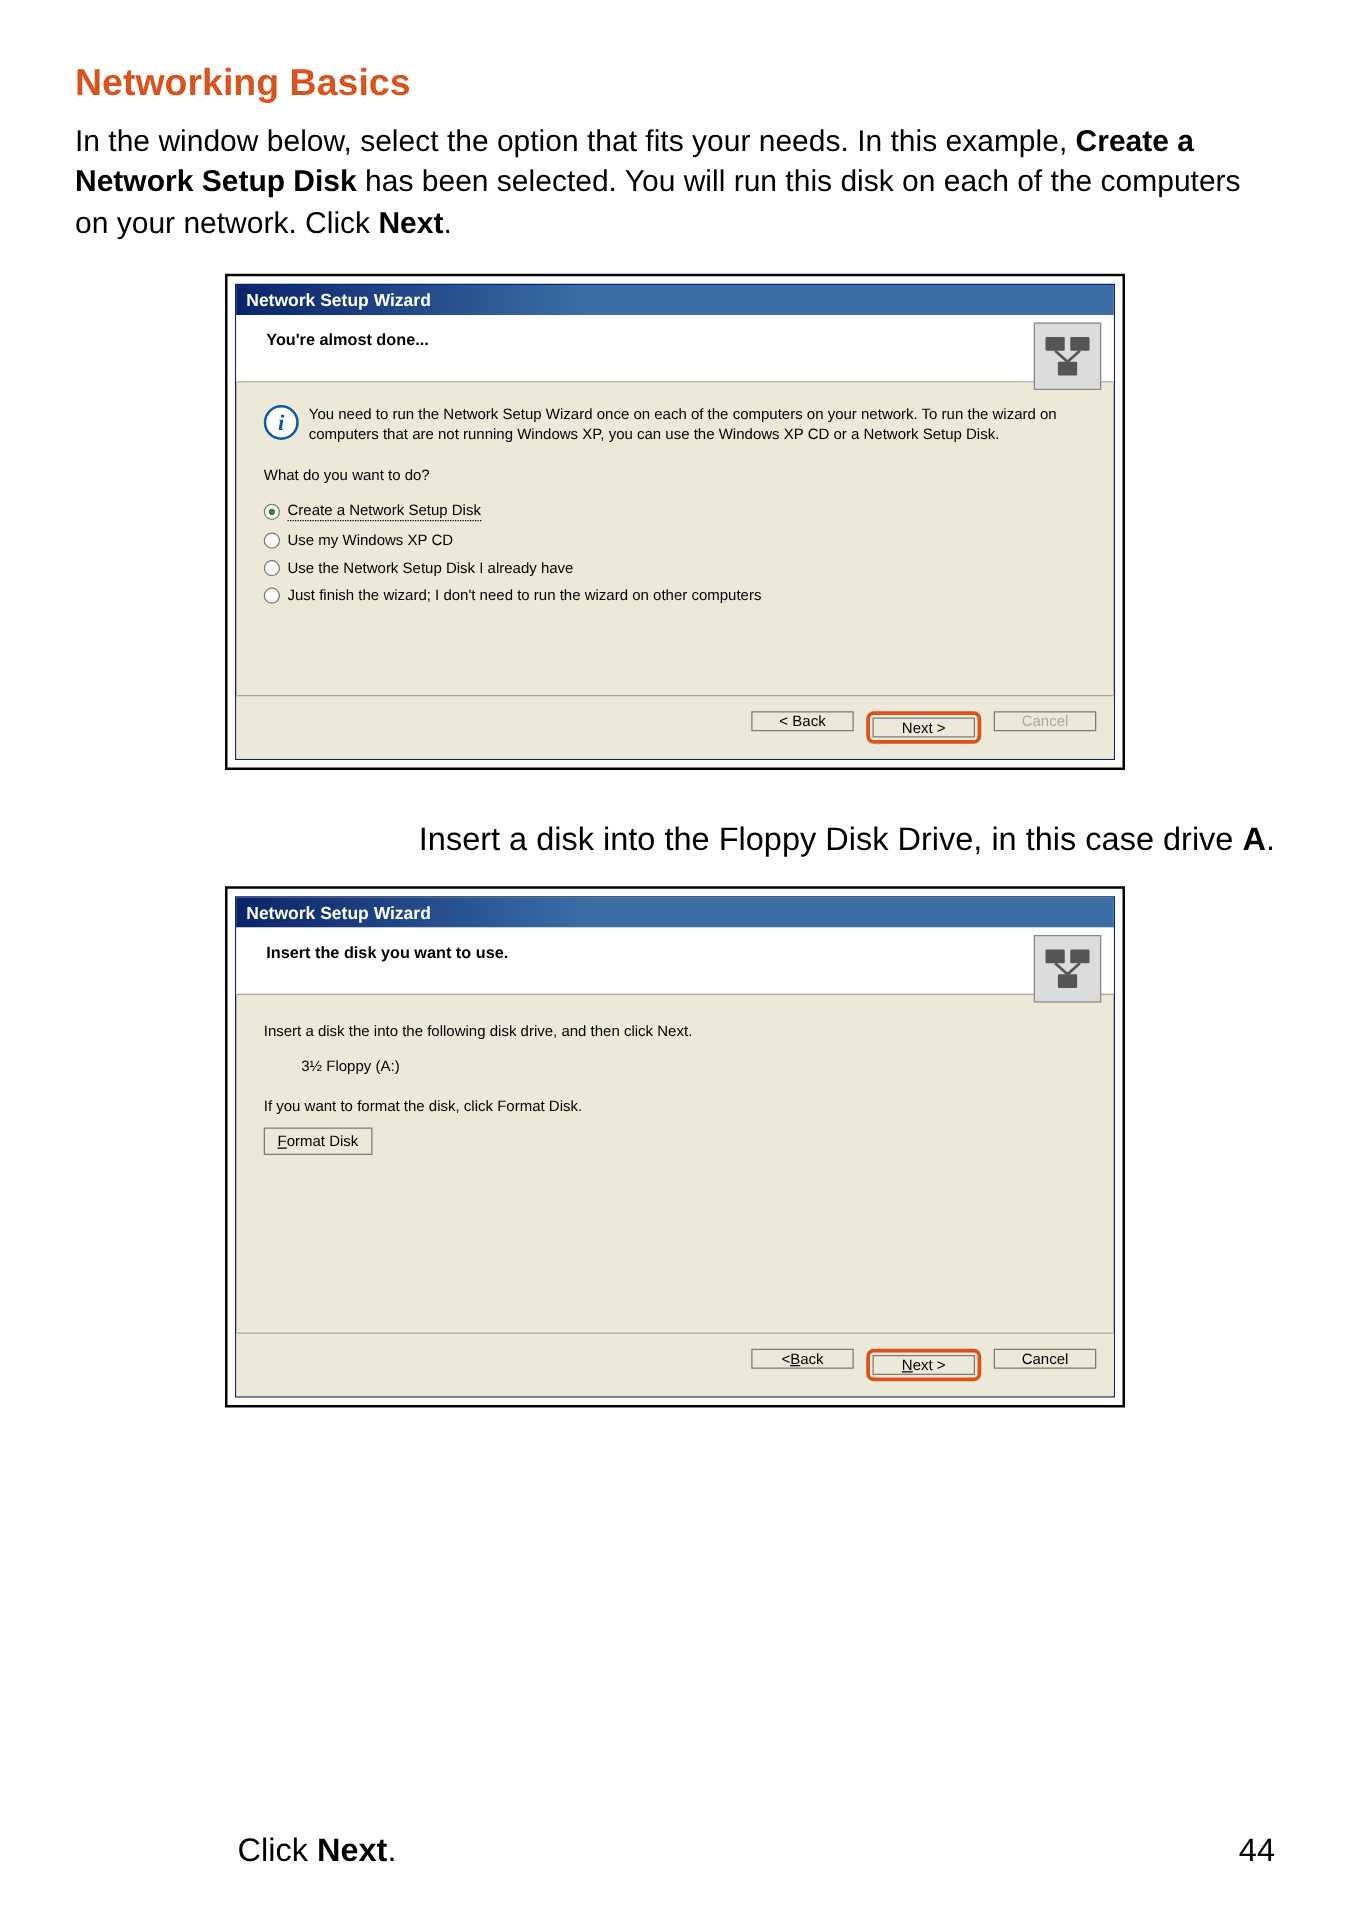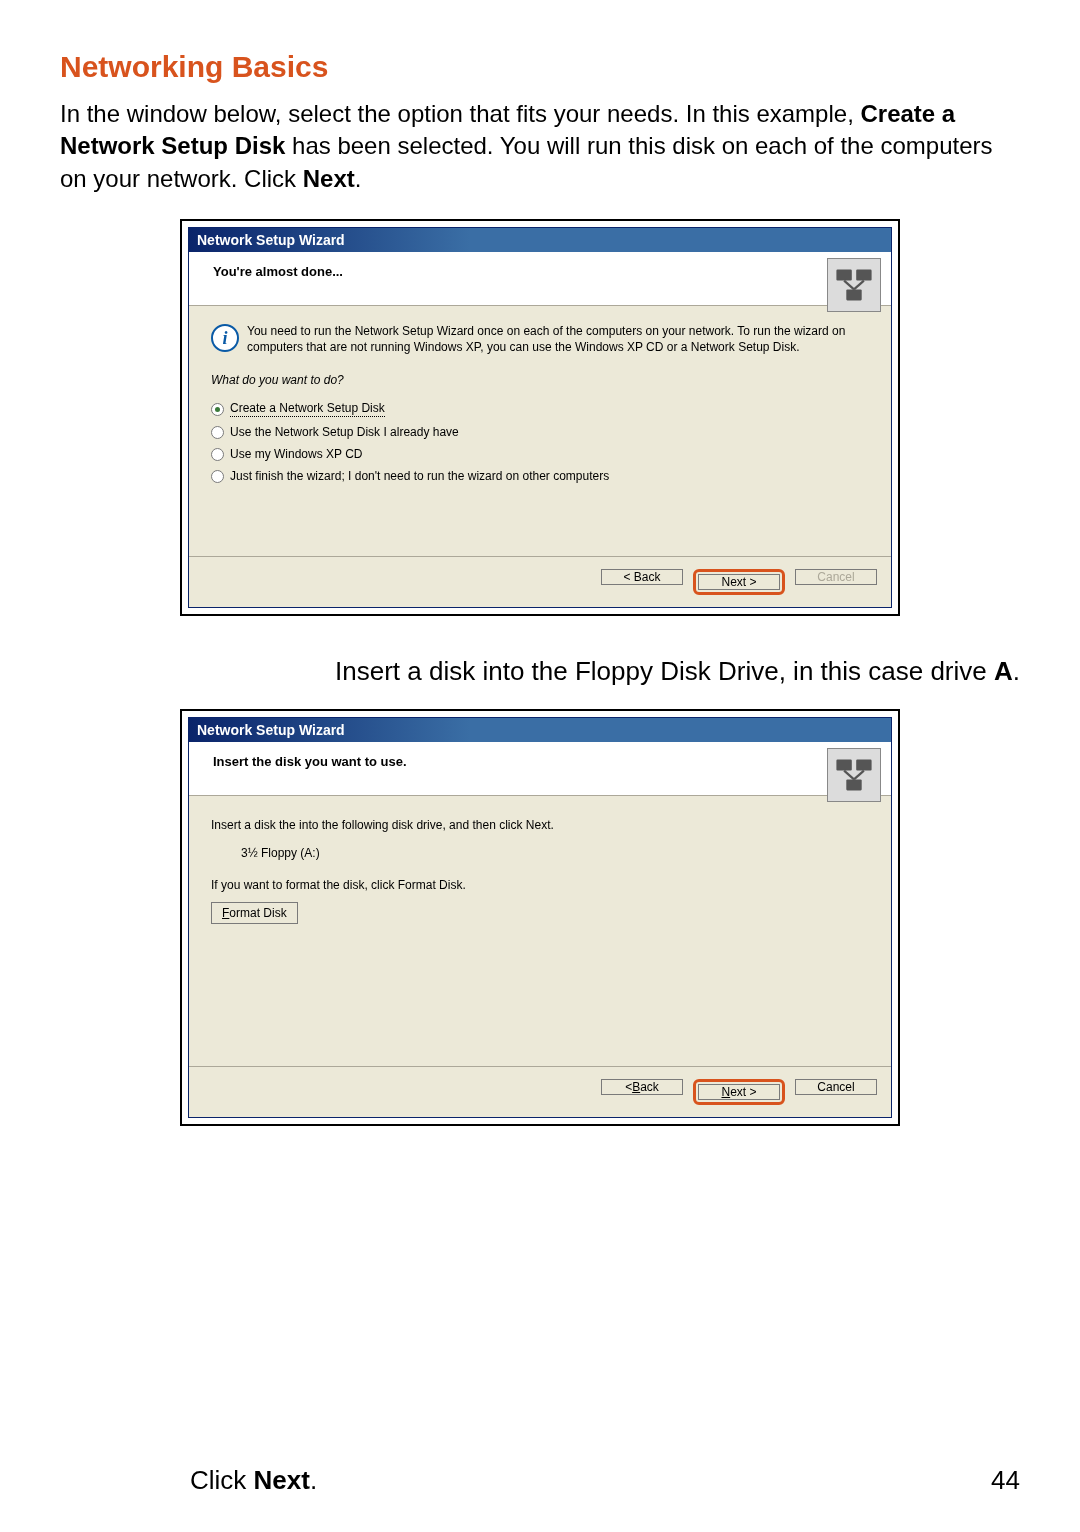--- a/index.html
+++ b/index.html
@@ -81,21 +81,21 @@
   .info-row { display: flex; gap: 8px; margin-bottom: 18px; }
   .info-icon {
     width: 28px; height: 28px; flex: 0 0 28px;
     border: 2px solid #0a5aa6; border-radius: 50%;
     color: #0a5aa6; font-family: Georgia, serif; font-style: italic;
     font-weight: bold; font-size: 18px;
     display: flex; align-items: center; justify-content: center;
     background: #fff;
   }
   .info-text { font-size: 12px; line-height: 1.3; }
-  .prompt { margin: 10px 0 14px 0; font-style: italic; }
+  .prompt { margin: 10px 0 14px 0; }
   .radio-row {
     display: flex; align-items: center; gap: 6px;
     margin: 8px 0;
   }
   .radio {
     width: 13px; height: 13px; border-radius: 50%;
     border: 1px solid #7a7a7a; background: #fff;
     display: inline-flex; align-items: center; justify-content: center;
     flex: 0 0 13px;
   }
@@ -202,25 +202,25 @@
       <div class="prompt">What do you want to do?</div>
 
       <div class="radio-row">
         <span class="radio checked">
             <span class="dot"></span>
           </span>
         <span class="radio-label dotted">Create a Network Setup Disk</span>
       </div>
       <div class="radio-row">
         <span class="radio"></span>
+        <span class="radio-label">Use my Windows XP CD</span>
+      </div>
+      <div class="radio-row">
+        <span class="radio"></span>
         <span class="radio-label">Use the Network Setup Disk I already have</span>
-      </div>
-      <div class="radio-row">
-        <span class="radio"></span>
-        <span class="radio-label">Use my Windows XP CD</span>
       </div>
       <div class="radio-row">
         <span class="radio"></span>
         <span class="radio-label">Just finish the wizard; I don't need to run the wizard on other computers</span>
       </div>
     </div>
     <div class="btn-row">
       <button class="btn">&lt; Back</button>
       <span class="btn-highlight">
         <button class="btn">Next &gt;</button>

